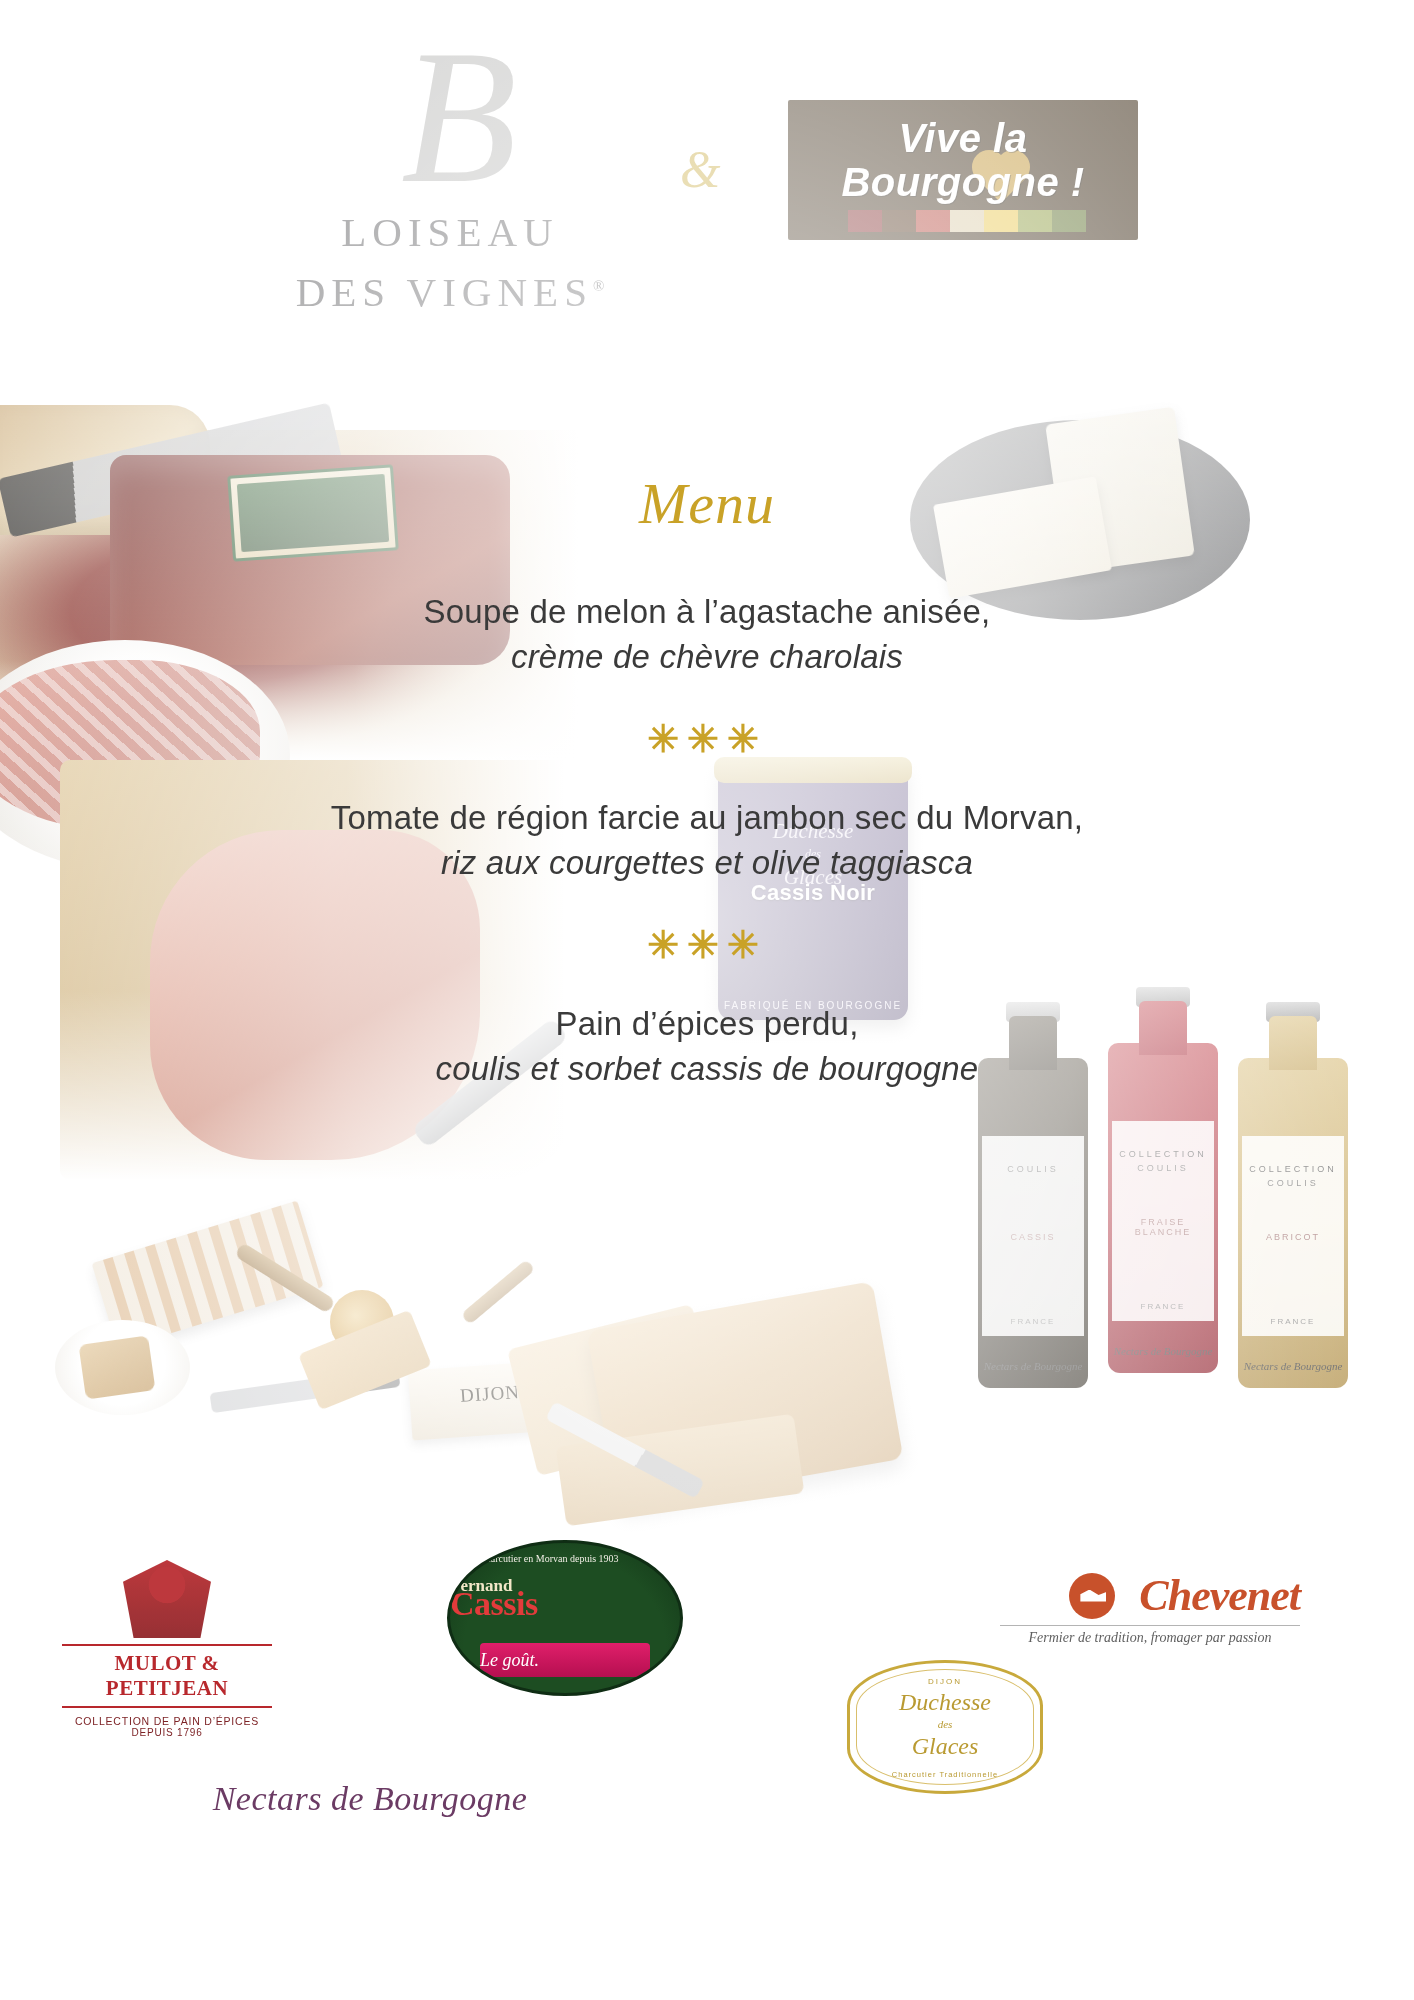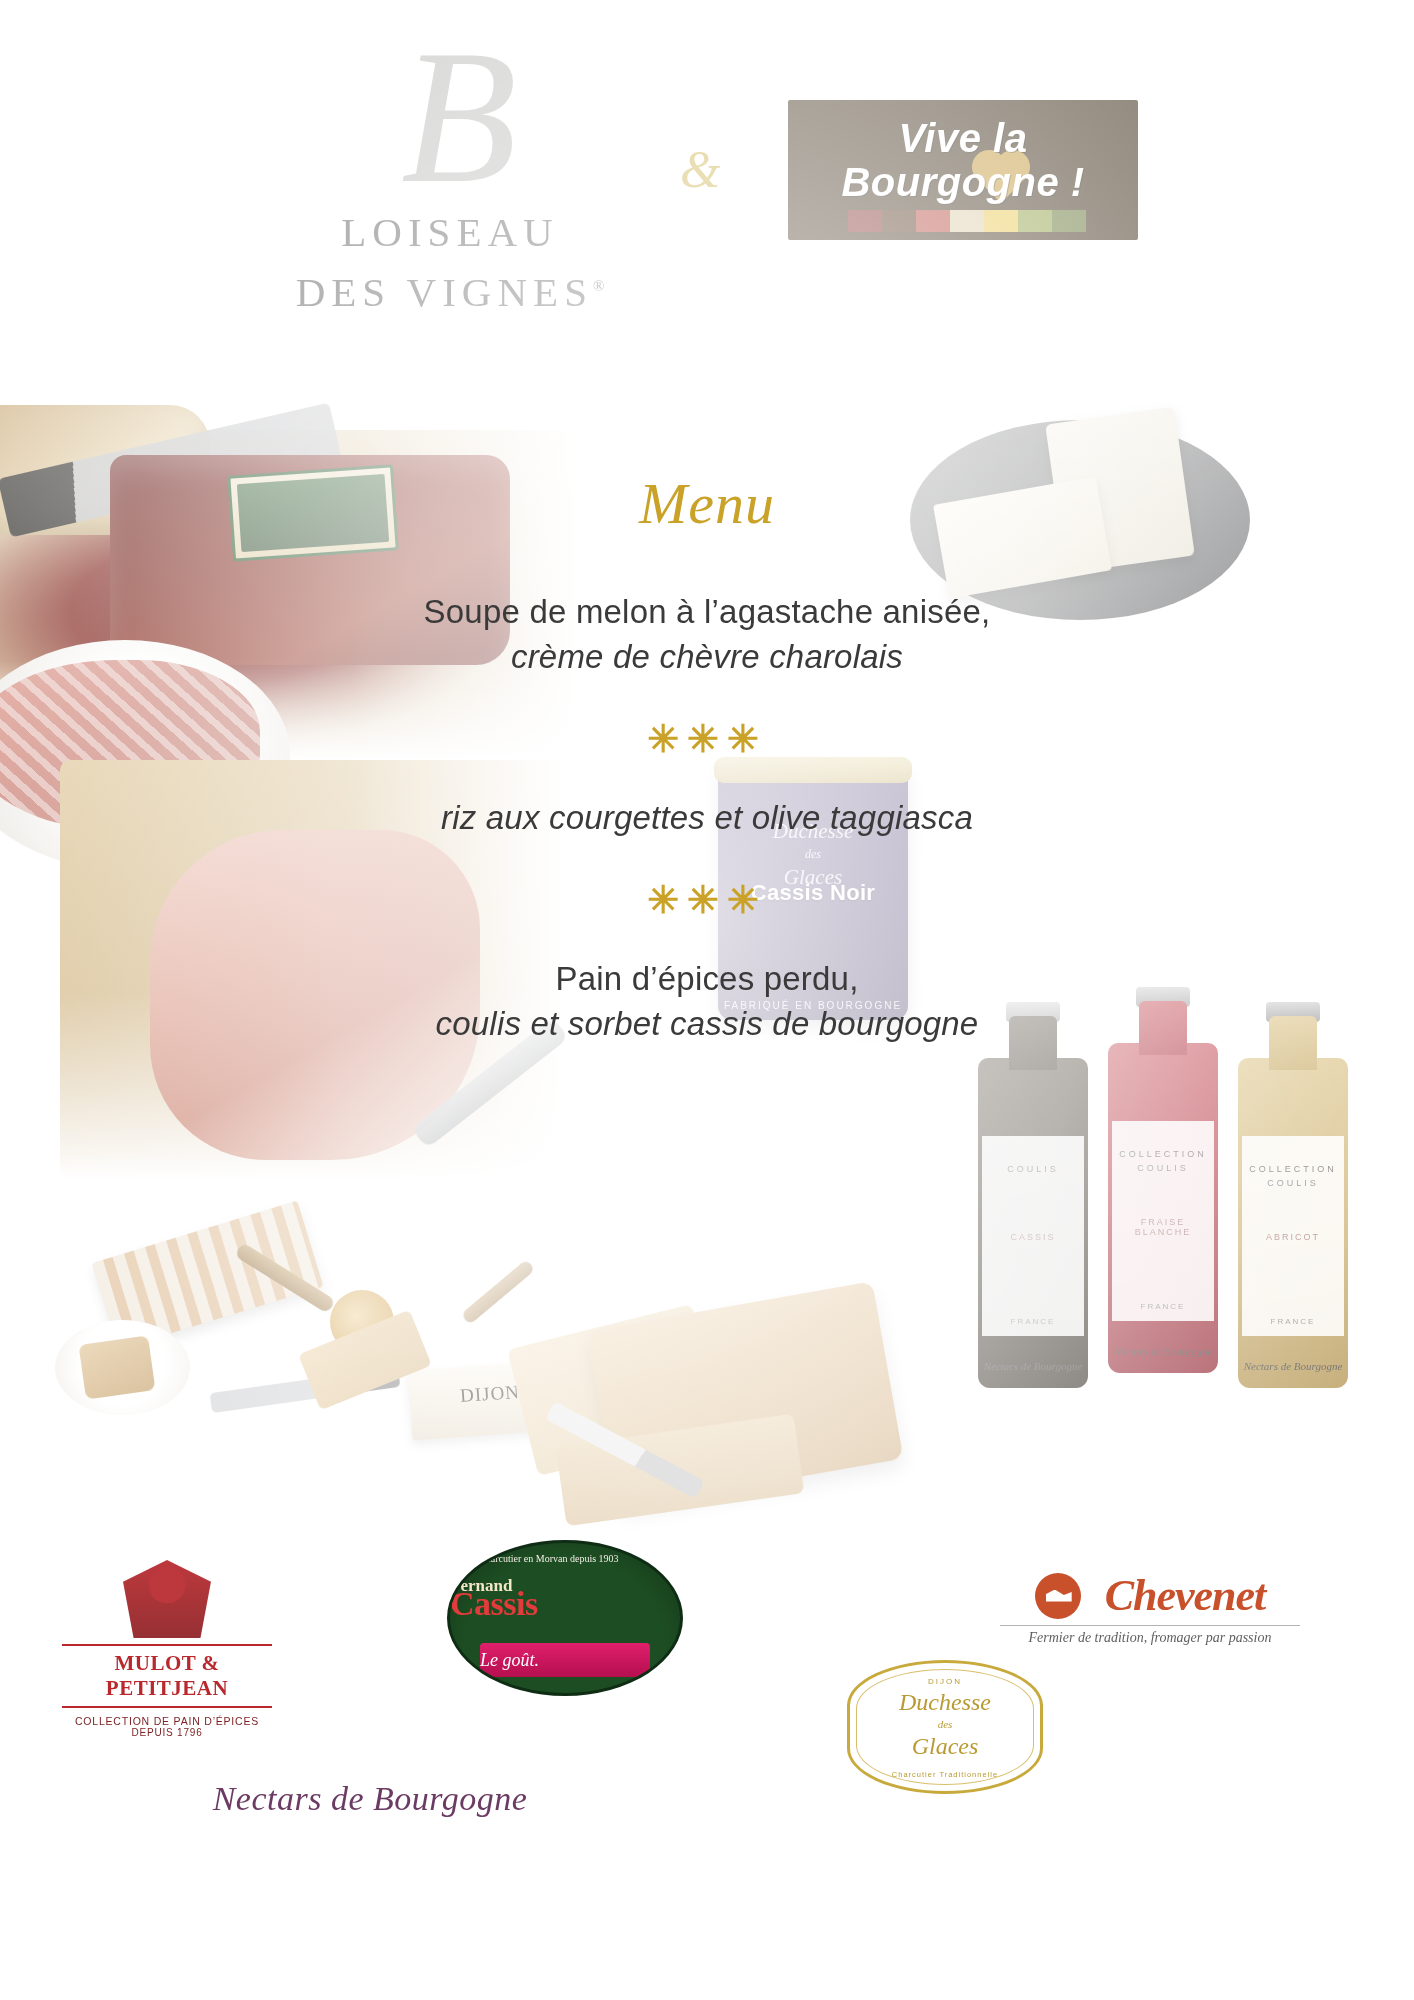--- a/index.html
+++ b/index.html
@@ -497,21 +497,21 @@
     background: linear-gradient(#e01f6a, #b50f50);
     border-radius: 4px;
     color: #fff;
     font-family: "Liberation Serif", serif; font-style: italic;
     font-size: 18px; line-height: 34px;
   }
 
   .logo-chevenet {
     position: absolute; left: 1000px; top: 30px; width: 300px; text-align: center;
   }
-  .chev-row { display: flex; align-items: center; justify-content: center; gap: 24px; }
+  .chev-row { display: flex; align-items: center; justify-content: flex-end; gap: 24px; }
   .chev-badge {
     width: 46px; height: 46px; border-radius: 50%;
     background: #c8512b;
     position: relative;
   }
   .chev-badge:after {
     content: ""; position: absolute; left: 11px; top: 17px;
     width: 26px; height: 12px; background: #fff;
     clip-path: polygon(0 40%, 35% 0, 70% 45%, 100% 20%, 100% 100%, 0 100%);
   }
@@ -672,20 +672,21 @@
   <div class="menu-title">Menu</div>
 
   <div class="course">
     <div>Soupe de melon à l’agastache anisée,</div>
     <div class="line2">crème de chèvre charolais</div>
   </div>
 
   <div class="sep">✳✳✳</div>
 
   <div class="course">
+    <div>Tomate de région farcie au jambon sec du Morvan,</div>
     <div class="line2">riz aux courgettes et olive taggiasca</div>
   </div>
 
   <div class="sep">✳✳✳</div>
 
   <div class="course">
     <div>Pain d’épices perdu,</div>
     <div class="line2">coulis et sorbet cassis de bourgogne</div>
   </div>
 </div>

